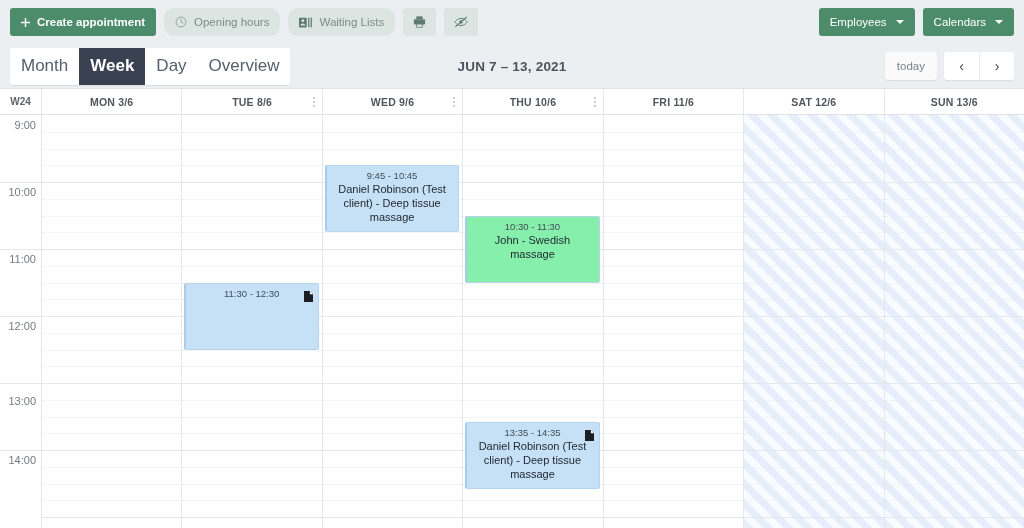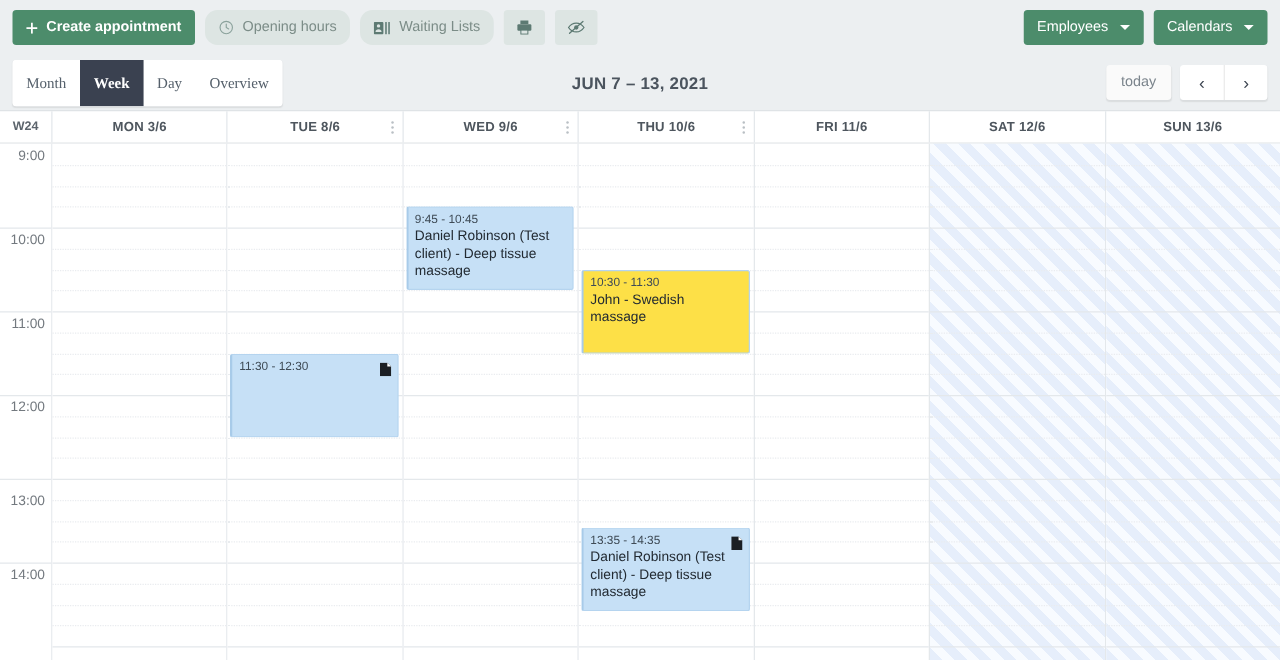--- a/index.html
+++ b/index.html
@@ -60,26 +60,26 @@
     border-radius: 3px;
     overflow: hidden;
     background: #ffffff;
     box-shadow: 0 1px 1px rgba(0,0,0,.08);
   }
   .vtab {
     padding: 0 11px;
     height: 37px;
     display: flex;
     align-items: center;
-    font-size: 12px;
+    font-size: 17px;
     color: #55606b;
     background: #ffffff;
     cursor: pointer;
     border: none;
-    font-family: Liberation Serif, serif;
+    font-family: Liberation Sans, sans-serif;
   }
   .vtab.active { background: #3a4150; color: #ffffff; font-weight: bold; }
   .title {
     position: absolute;
     left: 0; right: 0;
     text-align: center;
     font-size: 13.5px;
     font-weight: bold;
     color: #4b545e;
     letter-spacing: .2px;
@@ -132,21 +132,21 @@
   }
   .dh:last-child { border-right: none; }
   .kebab {
     position: absolute; right: 7px; top: 50%;
     transform: translateY(-50%);
     display: flex; flex-direction: column; gap: 2px;
     cursor: pointer;
   }
   .kebab i { width: 2px; height: 2px; background: #b9bfc4; border-radius: 50%; display: block; }
 
-  .body { display: flex; height: 413px; position: relative; }
+  .body { display: flex; height: 413px; position: relative; text-align: center; }
   .gutter {
     width: 42px; flex: 0 0 42px;
     position: relative;
     border-right: 1px solid #e4e8eb;
     background: #ffffff;
   }
   .tlabel {
     position: absolute; right: 5px;
     font-size: 11px; color: #73797f;
     transform: translateY(-2px);
@@ -446,21 +446,21 @@
           <div class="hline" style="top: 201px;"></div>
           <div class="qline" style="top: 284.75px;"></div>
           <div class="qline" style="top: 301.5px;"></div>
           <div class="qline" style="top: 318.25px;"></div>
           <div class="hline" style="top: 268px;"></div>
           <div class="qline" style="top: 351.75px;"></div>
           <div class="qline" style="top: 368.5px;"></div>
           <div class="qline" style="top: 385.25px;"></div>
           <div class="hline" style="top: 335px;"></div>
           <div class="hline" style="top: 402px;"></div>
-          <div class="event" style="top: 100.5px; height: 67px; background: #fde047;">
+          <div class="event" style="top: 100.5px; height: 67px; background: #86efac;">
             <div class="ev-time">10:30 - 11:30</div>
             <div class="ev-title">John  - Swedish massage</div>
           </div>
           <div class="event" style="top: 307.083px; height: 67px; background: rgb(198, 224, 246);">
             <div class="ev-time">13:35 - 14:35</div>
             <div class="ev-title">Daniel Robinson (Test client) - Deep tissue massage</div>
             <span class="ev-note"><svg width="9" height="11" viewBox="0 0 10 12">
                 <path d="M0 0h6.5L10 3.4V12H0z" fill="#1b1f24"></path>
                 <path d="M6.5 0L10 3.4H6.5z" fill="#ffffff"></path>
               </svg></span>

